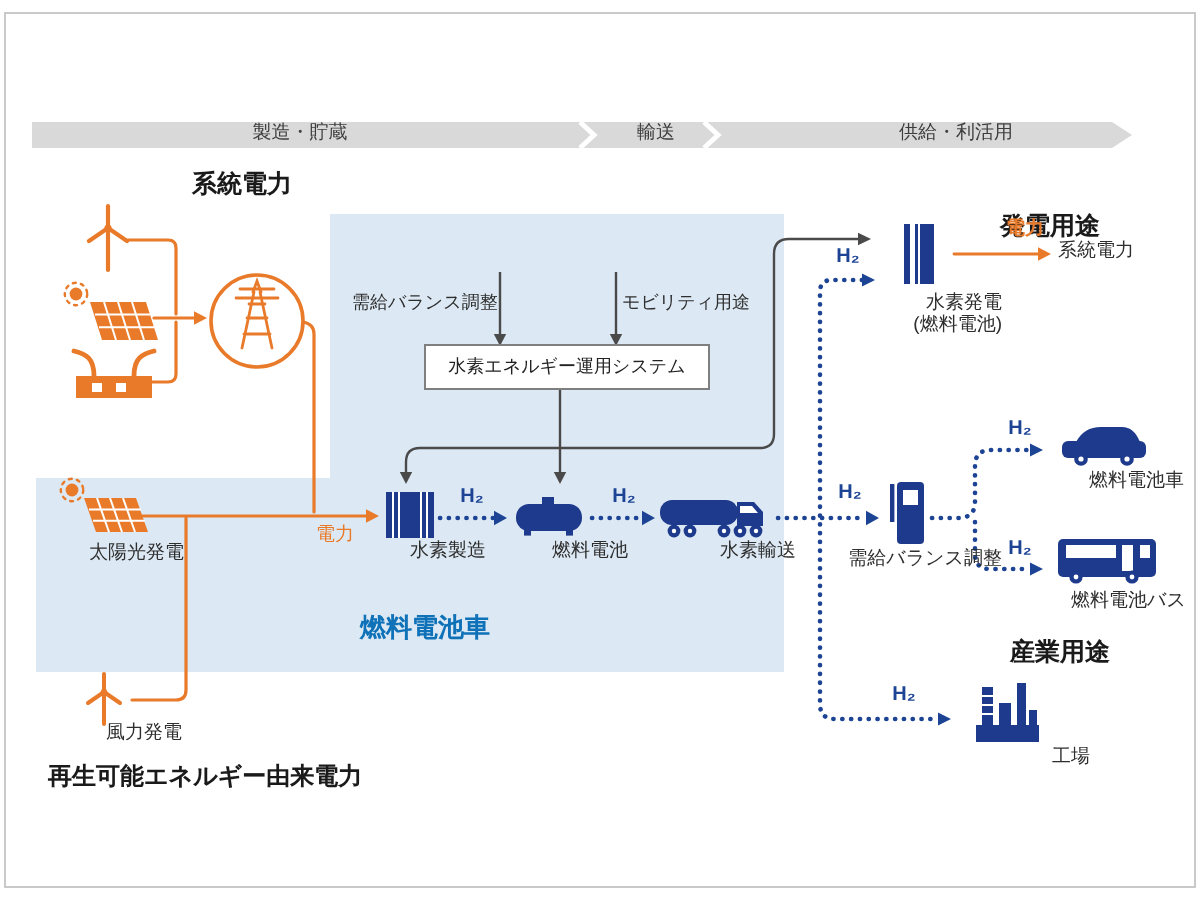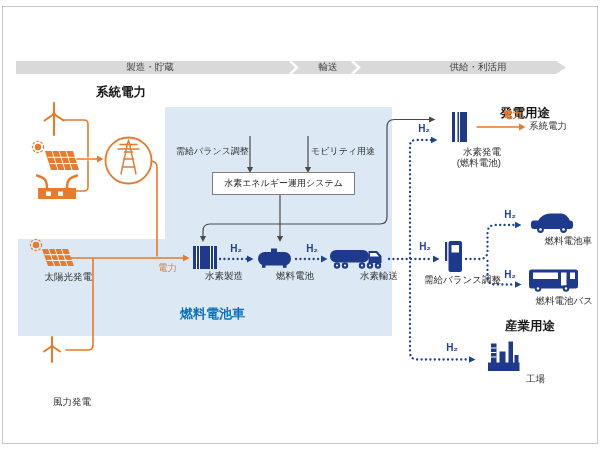--- a/index.html
+++ b/index.html
@@ -201,21 +201,22 @@
   <div class="lbl demo" style="left:180px;top:307px;">燃料電池車</div>
 
   <div class="lbl ctr" style="left:163px;top:271px;width:80px;">水素製造</div>
   <div class="lbl ctr" style="left:234px;top:271px;width:80px;">燃料電池</div>
   <div class="lbl ctr" style="left:318px;top:271px;width:80px;">水素輸送</div>
   <div class="h2lbl" style="left:216px;top:243px;width:40px;">H₂</div>
   <div class="h2lbl" style="left:292px;top:243px;width:40px;">H₂</div>
 
   <div class="lbl ctr" style="left:12px;top:272px;width:80px;">太陽光発電</div>
   <div class="lbl ctr orange-txt" style="left:137px;top:263px;width:40px;">電力</div>
-  <div class="lbl ctr" style="left:11px;top:362px;width:80px;margin-top:35px;">風力発電</div>
+  <div class="lbl ctr" style="left:11px;top:362px;width:80px;">風力発電</div>
+  <div class="lbl note-bold" style="left:24px;top:382px;">再生可能エネルギー由来電力</div>
 
   <div class="h2lbl" style="left:404px;top:123px;width:40px;">H₂</div>
   <div class="lbl ctr" style="left:421px;top:147px;width:80px;">水素発電</div>
   <div class="lbl ctr" style="left:421px;top:157.5px;width:80px;">(燃料電池)</div>
   <div class="lbl ctr orange-txt" style="left:482px;top:110px;width:40px;font-weight:bold;">電力</div>
   <div class="lbl" style="left:529px;top:121px;">系統電力</div>
 
   <div class="h2lbl" style="left:405px;top:241px;width:40px;">H₂</div>
   <div class="lbl ctr" style="left:401px;top:274.5px;width:100px;">需給バランス調整</div>
   <div class="h2lbl" style="left:490px;top:209px;width:40px;">H₂</div>

